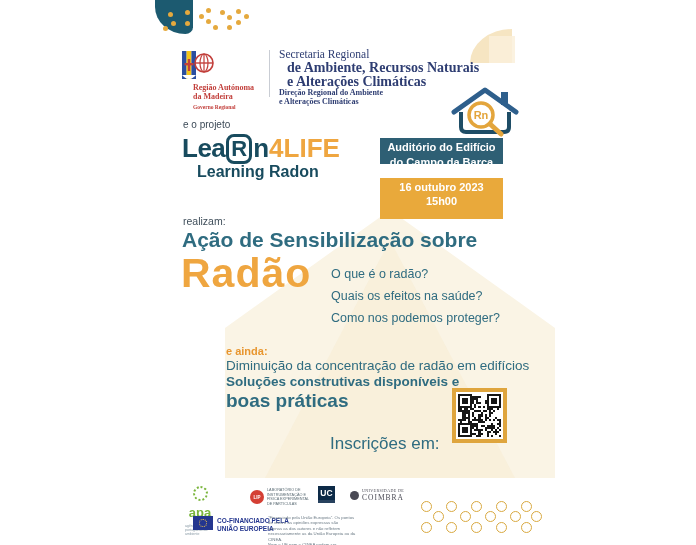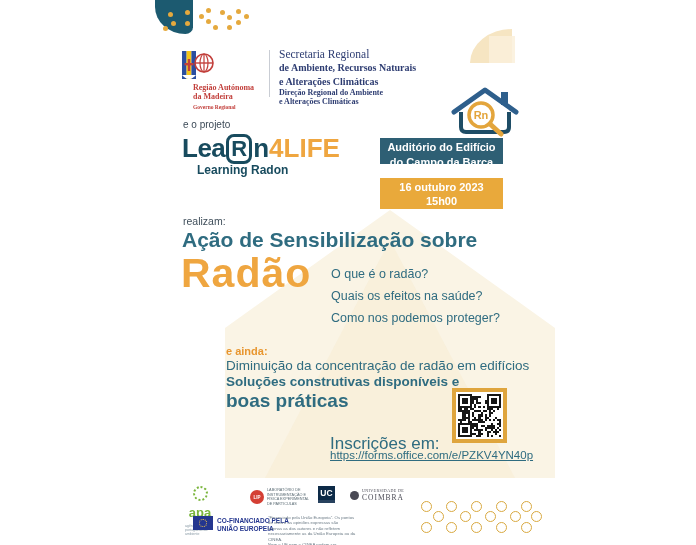--- a/index.html
+++ b/index.html
@@ -24,38 +24,38 @@
           border-radius:50%; background:transparent; }
   .rings-box { left:416px; top:501px; width:140px; height:34px; }
 
   
   .madeira-text { left:193px; top:84px; color:#C23F3B; font-family:"Liberation Serif",serif;
                   font-weight:bold; font-size:8px; line-height:8.5px; }
   .madeira-gov { font-size:5.5px; font-weight:bold; margin-top:1.5px; }
   .divider-v { left:269px; top:50px; width:1px; height:47px; background:#C9CDD4; }
   .secretaria { left:279px; top:48px; color:#2E3D72; font-family:"Liberation Serif",serif; }
   .secretaria .l1 { font-size:11.5px; line-height:13px; }
-  .secretaria .l2, .secretaria .l3 { font-size:10px; line-height:13.5px; font-weight:bold; }
+  .secretaria .l2, .secretaria .l3 { font-size:14px; line-height:13.5px; font-weight:bold;margin-left:8px; }
   .secretaria .l4, .secretaria .l5 { font-size:8px; line-height:9px; font-weight:bold; }
 
   
   .intro-text { left:183px; top:119px; font-size:10px; color:#3C4A57; }
   .learn-logo { left:182px; top:133px; display:flex; align-items:center; }
   .learn-lea { font-size:26px; font-weight:800; color:#184B5E; letter-spacing:-0.5px; }
   .learn-rbox { border:3px solid #184B5E; border-radius:8px; padding:0 2px; margin:0 1px;
                 font-size:22px; font-weight:800; color:#184B5E; line-height:24px; }
   .learn-n { font-size:26px; font-weight:800; color:#184B5E; }
   .learn-4life { font-size:26px; font-weight:800; color:#EFA640; }
-  .learn-sub { left:186px; top:163px; font-size:12px; font-weight:bold; color:#184B5E;padding-left:11px; }
+  .learn-sub { left:186px; top:163px; font-size:16px; font-weight:bold; color:#184B5E;padding-left:11px; }
 
   
   .venue-box { left:380px; top:138px; width:123px; height:26px; background:#2E5F74;
                color:#fff; font-size:11px; font-weight:bold; text-align:center;
                line-height:15px; padding-top:2px; }
-  .date-box { left:380px; top:178px; width:123px; height:31px; background:#E9A93B;
+  .date-box { left:380px; top:178px; width:123px; height:41px; background:#E9A93B;
               color:#fff; font-size:11px; font-weight:bold; text-align:center;
               line-height:14px; padding-top:2px; }
 
   
   .realizam { left:183px; top:215px; font-size:10.5px; color:#3F4E5A; }
   .title-prefix { left:182px; top:228px; font-size:21px; font-weight:bold; color:#2F6C80; }
   .radao-title { left:181px; top:250px; font-size:41px; font-weight:bold; color:#EFA640;
                  letter-spacing:1px; }
   .question { position:absolute; left:331px; font-size:12.5px; color:#2F6C80; }
   .e-ainda { left:226px; top:345px; font-size:11px; font-weight:bold; color:#E8962F; }
@@ -658,21 +658,20 @@
         <div class="qr-light"></div>
         <div class="qr-dark"></div>
         <div class="qr-light"></div>
         <div class="qr-light"></div>
         <div class="qr-light"></div>
         <div class="qr-dark"></div>
       </div>
   </div>
 
   <div class="abs signup-label">Inscrições em:</div>
-  <a href="#" class="abs signup-url">https://forms.office.com/e/PZKV4YN40p</a>
 
   <div class="abs apa-logo">
     <div class="apa-emblem"></div>
     <span class="apa-name">apa</span>
     <span class="apa-tag">agência portuguesa do ambiente</span>
   </div>
   <div class="abs lab-logo">
     <div class="lab-circle">LIP</div>
     <div class="lab-text">
       <div>LABORATÓRIO DE INSTRUMENTAÇÃO E</div>

